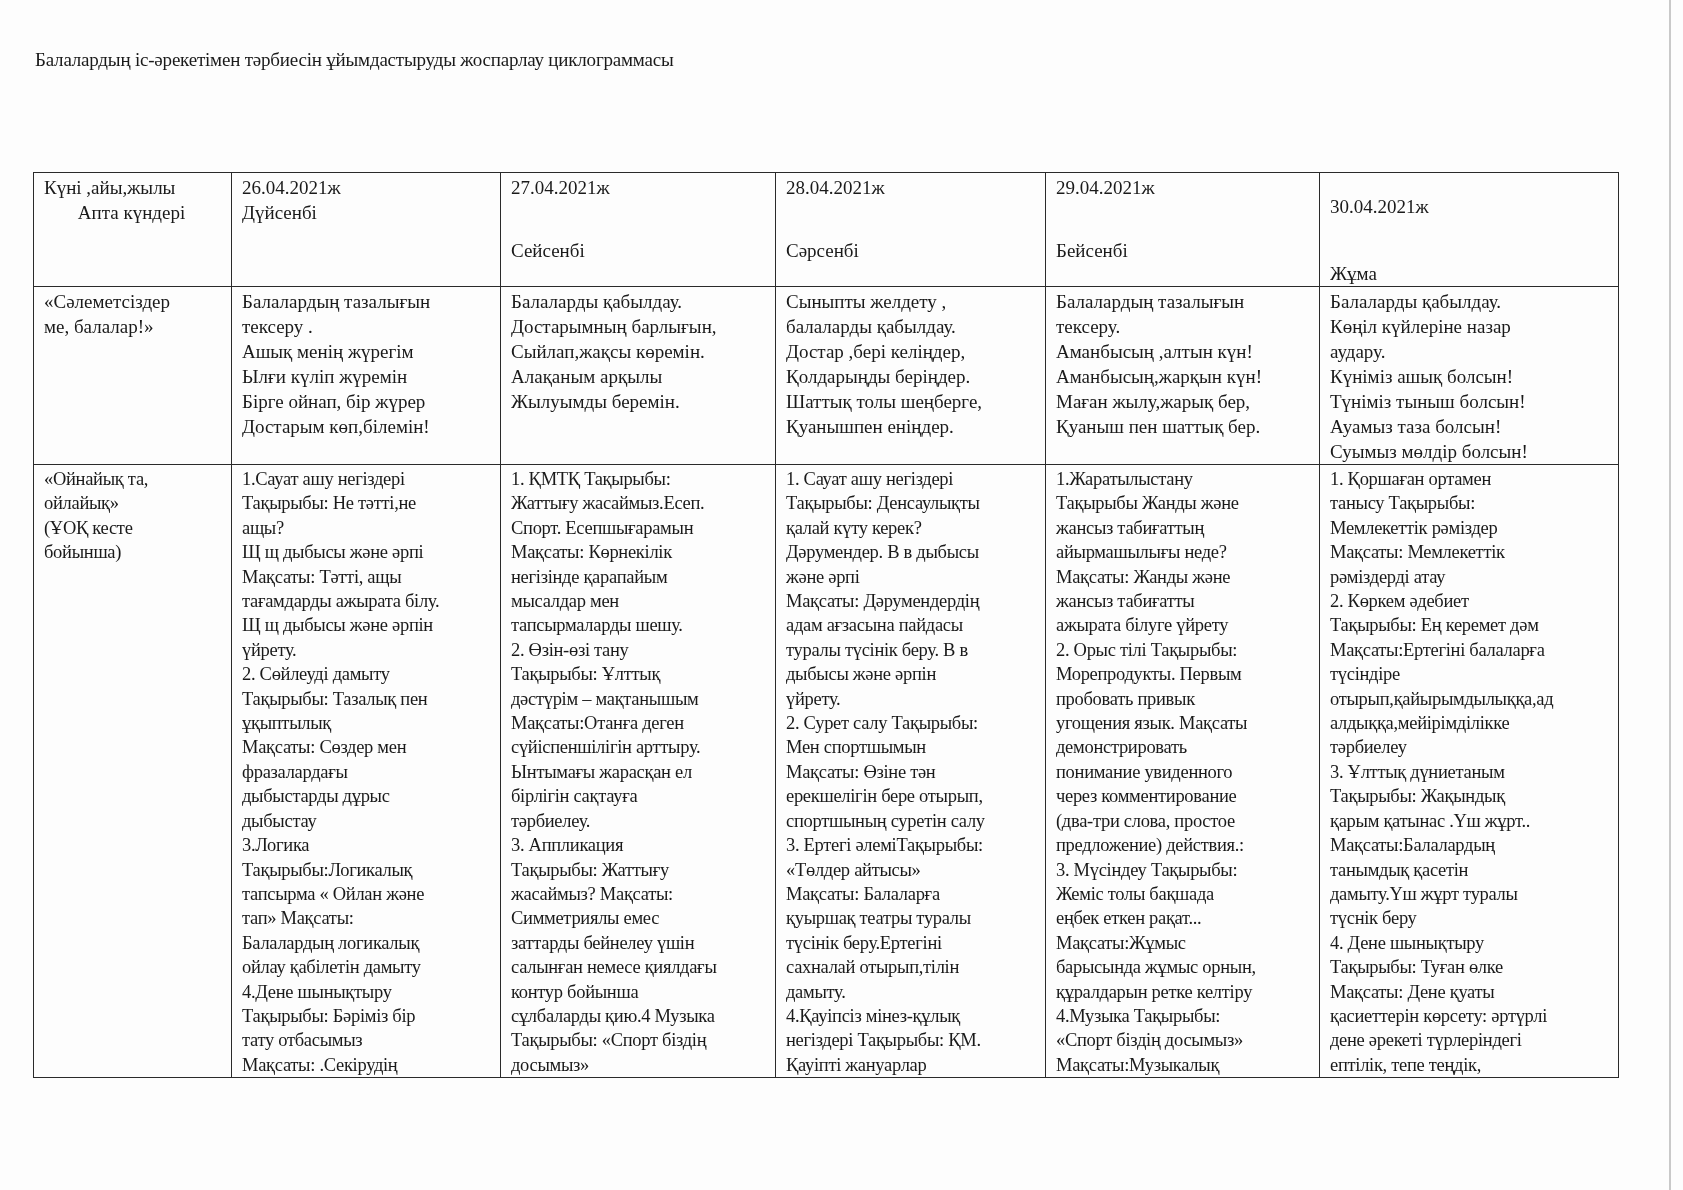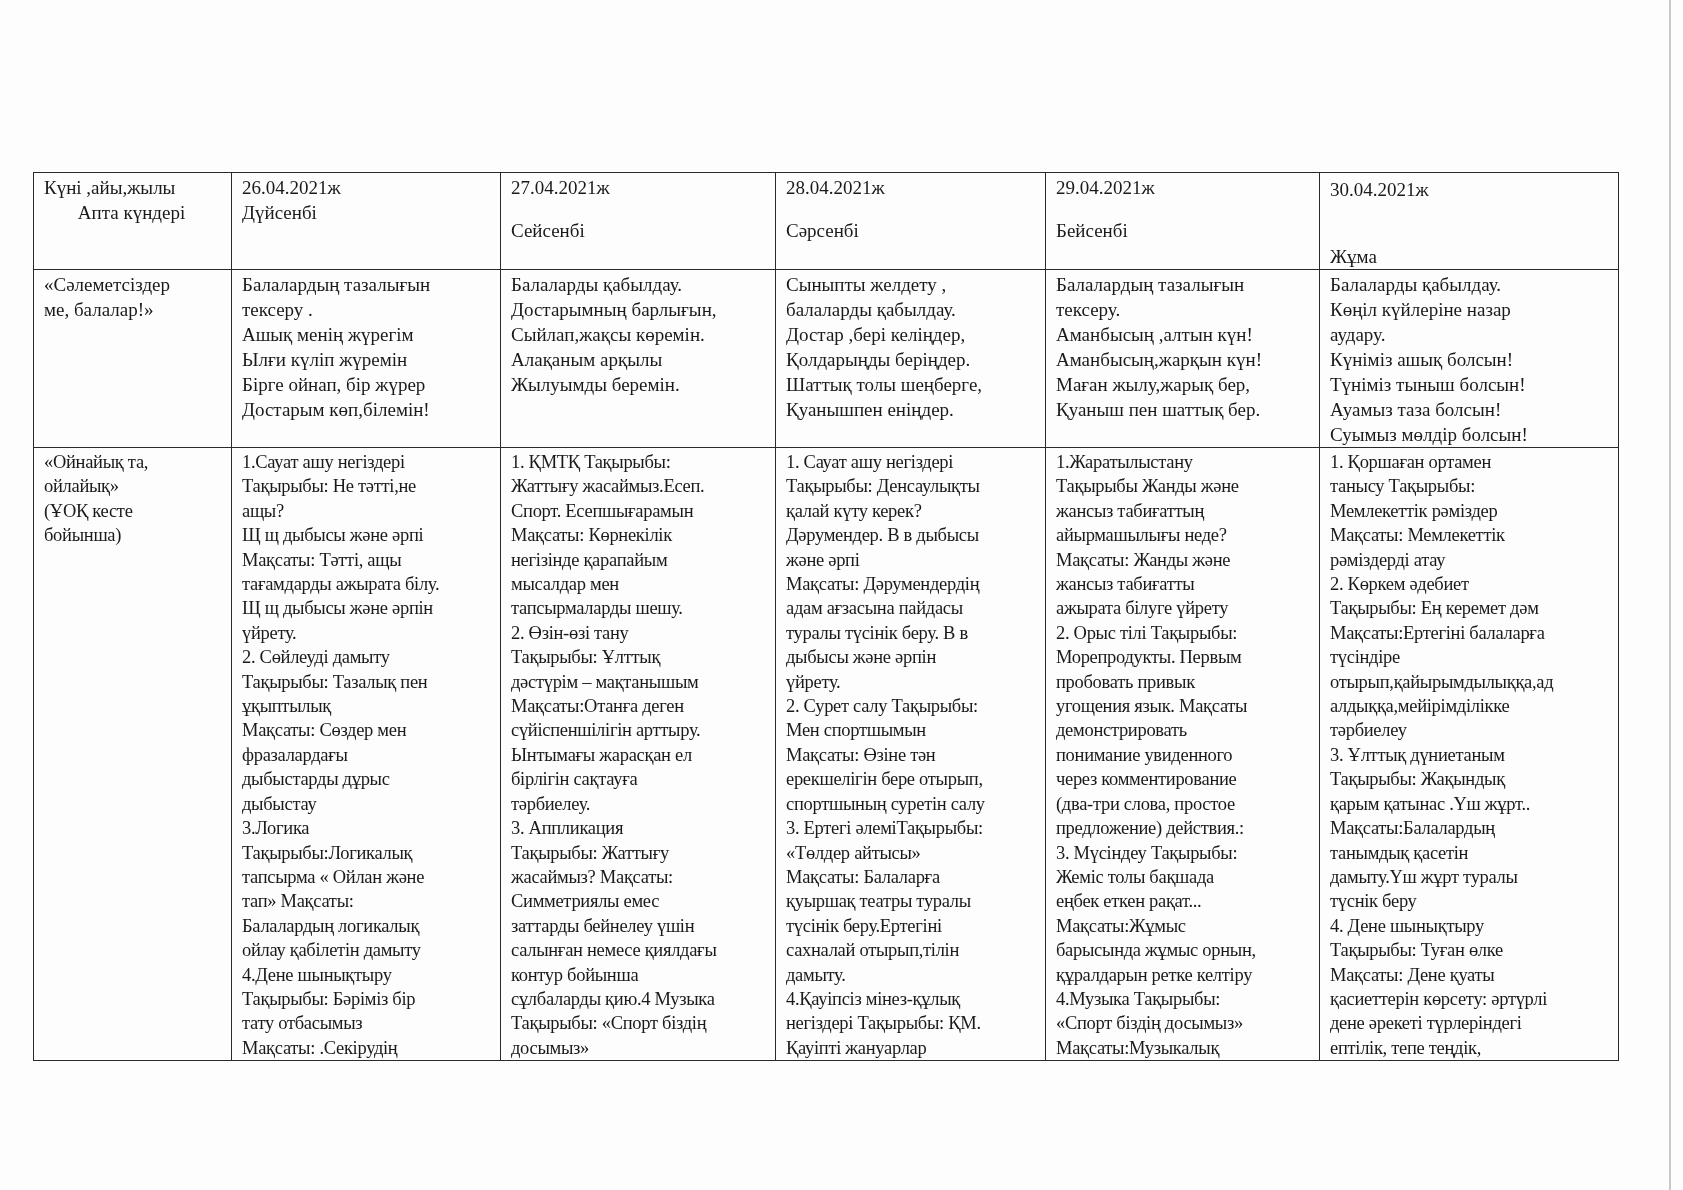--- a/index.html
+++ b/index.html
@@ -69,31 +69,32 @@
       font-family: Liberation Serif, serif;
       font-size: 18.5px;
       line-height: 24.4px;
       letter-spacing: -0.3px;
     }
     .head-label-top { display: block; }
     .head-label-bottom { display: block; text-align: center; padding-right: 4px; }
     .date { display: block; }
     .weekday-bottom {
       display: block;
-      margin-top: 18px;
+      margin-top: 38px;
     }
     .weekday-inline { display: block; }
     td.head-date-cell { position: relative; }
   </style>
 </head>
 <body>
 
 <div class="scan-edge"></div>
 
 <div class="header-lines">
+  <div class="line">Балалардың іс-әрекетімен тәрбиесін ұйымдастыруды жоспарлау циклограммасы</div>
   <div class="gap"></div>
   <div class="gap" style="height:8px"></div>
 </div>
 
 <table class="plan">
   <colgroup>
     <col class="c0">
       <col class="c1">
       <col class="c2">
       <col class="c3">
@@ -116,21 +117,21 @@
       </td>
       <td class="head-date-cell">
         <span class="date">28.04.2021ж</span>
         <span class="weekday-bottom">Сәрсенбі</span>
       </td>
       <td class="head-date-cell">
         <span class="date">29.04.2021ж</span>
         <span class="weekday-bottom">Бейсенбі</span>
       </td>
       <td class="head-date-cell">
-        <span class="date" style="margin-top:2px">30.04.2021ж</span>
+        <span class="date" style="margin-top:19px">30.04.2021ж</span>
         <span class="weekday-bottom" style="margin-top:42px">Жұма</span>
       </td>
     </tr>
 
     <tr class="row-greet">
       <td>
           <div class="cell-lines">«Сәлеметсіздер
 ме, балалар!»</div>
         </td>
       <td>

